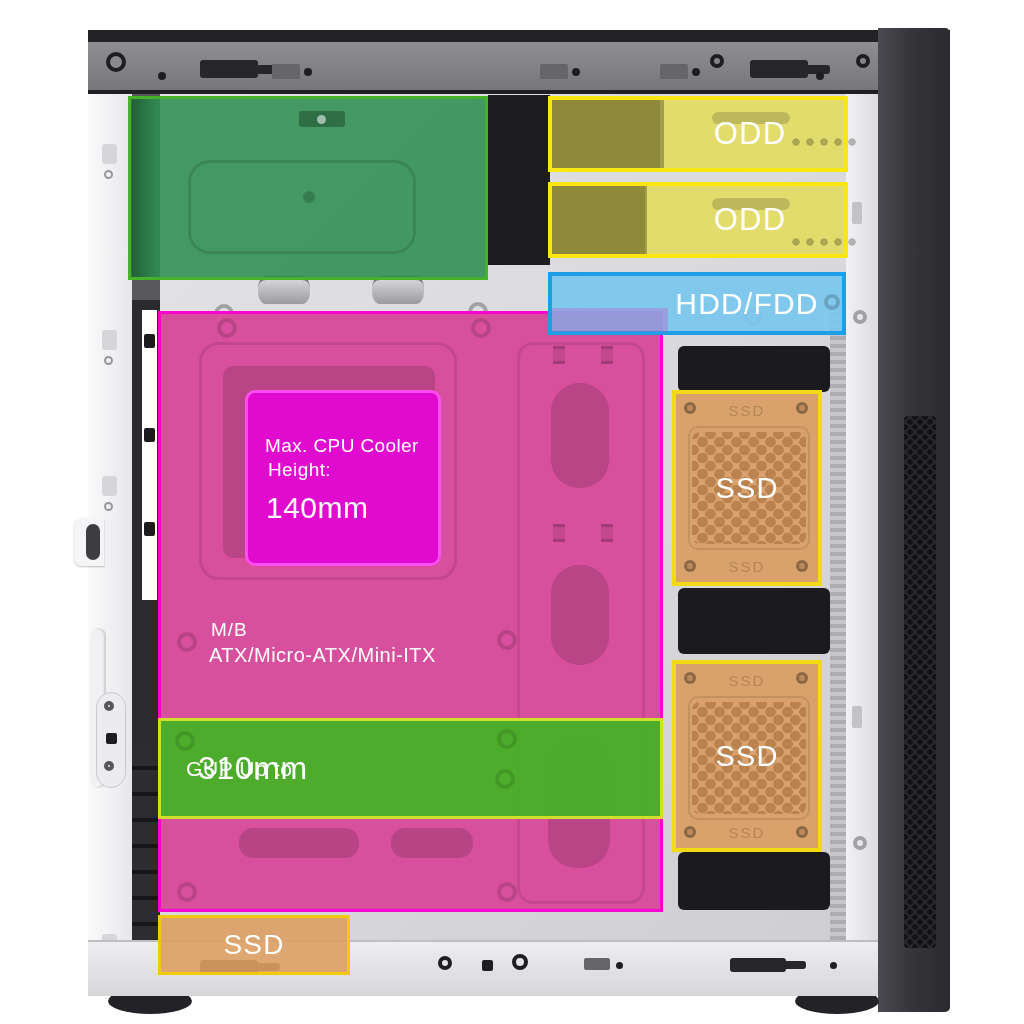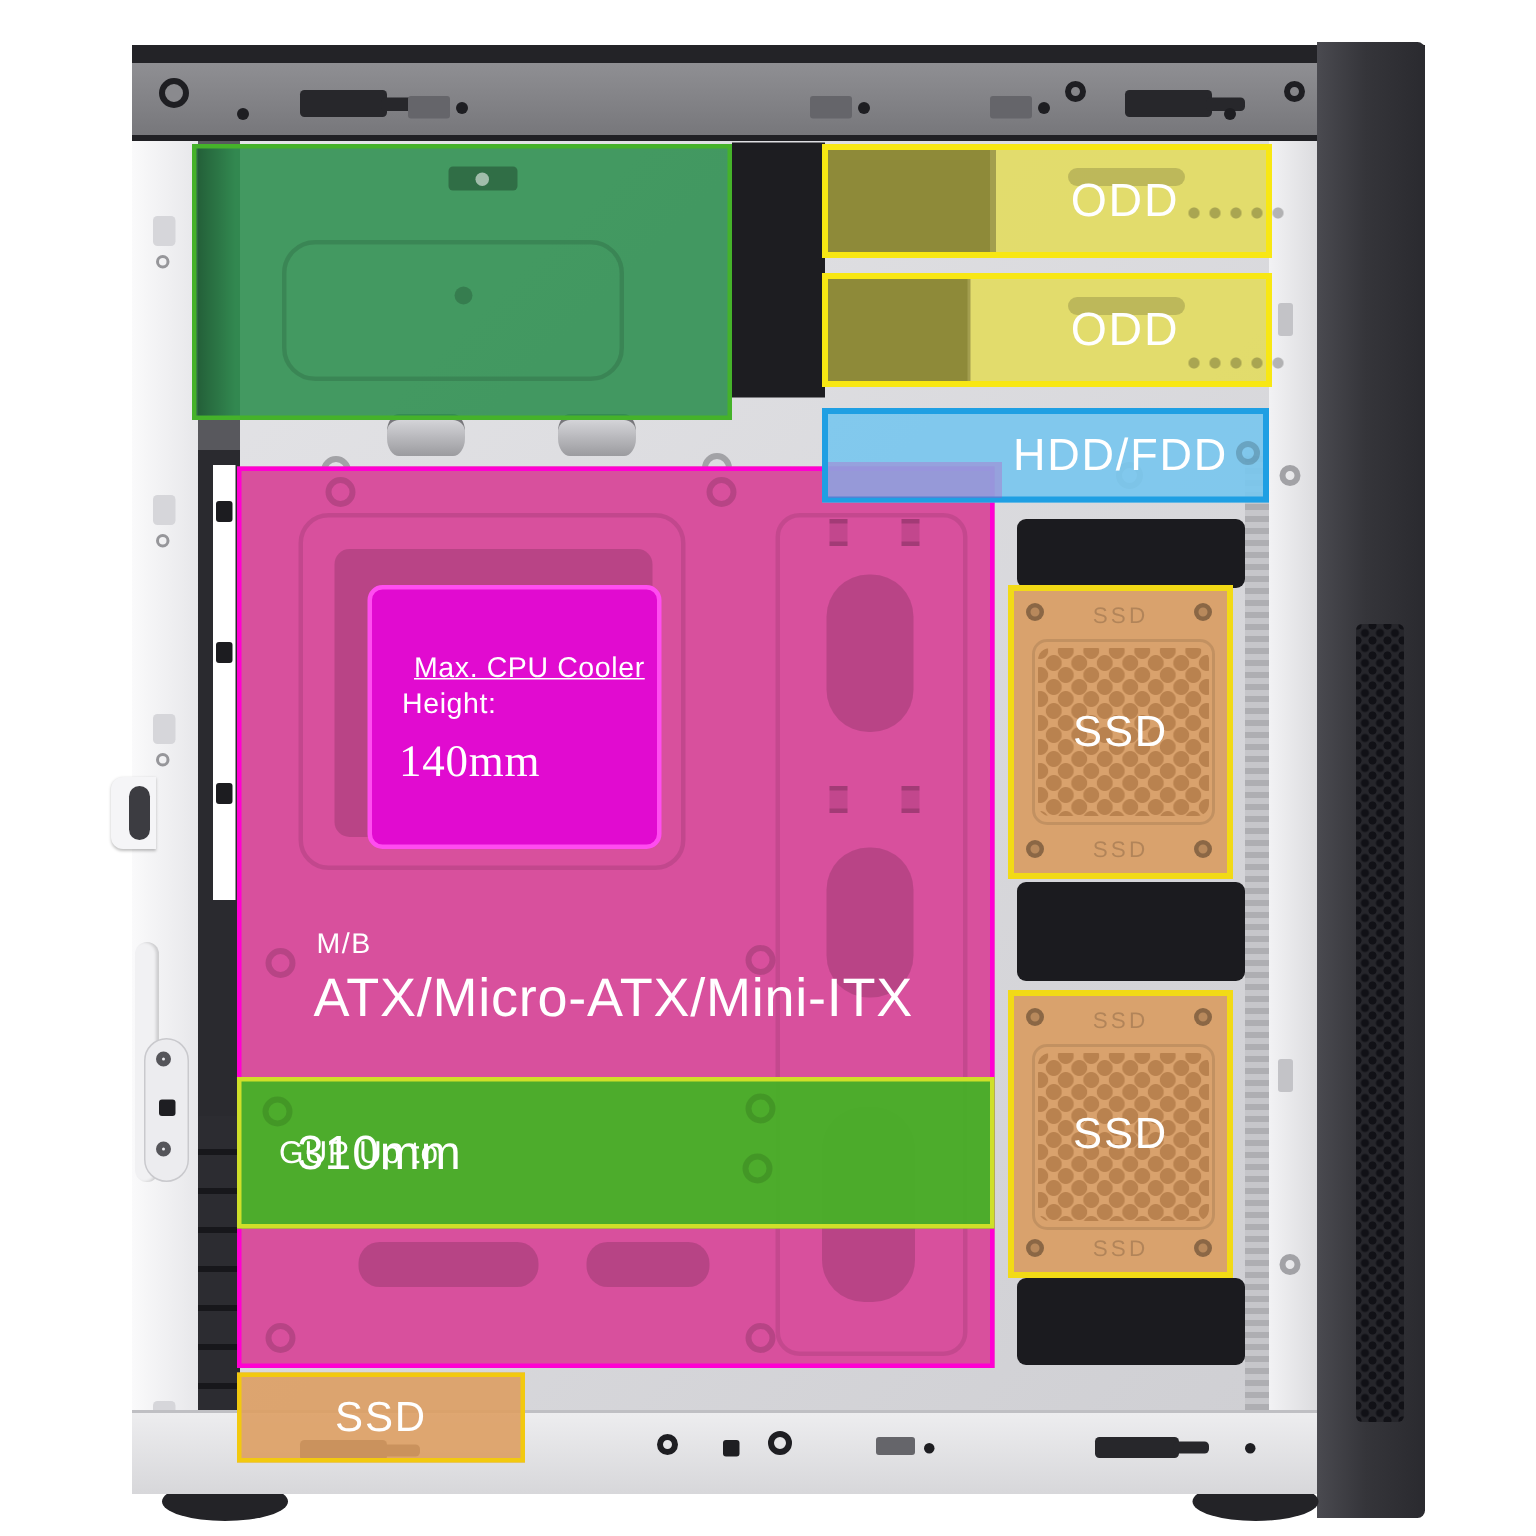--- a/index.html
+++ b/index.html
@@ -89,26 +89,26 @@
 
   .mb{left:158px;top:311px;width:505px;height:601px;background:#d8509d;border:3px solid #ff00d2;}
   .mb .cpu-outer{left:38px;top:28px;width:258px;height:238px;border:3px solid rgba(0,0,0,.10);border-radius:20px;}
   .mb .cpu-inner{left:62px;top:52px;width:212px;height:192px;background:rgba(0,0,0,.14);border-radius:10px;}
   .mb .channel{left:356px;top:28px;width:128px;height:562px;border:3px solid rgba(0,0,0,.09);border-radius:16px;}
   .mb .cap{background:rgba(0,0,0,.14);border-radius:28px;}
   .mb .hclip{width:12px;height:18px;border:3px solid rgba(0,0,0,.16);border-left:none;border-right:none;background:rgba(0,0,0,.10);}
   .mb .mring{border-radius:50%;border:4px solid rgba(0,0,0,.15);width:20px;height:20px;}
   .mb .bslot{background:rgba(0,0,0,.15);border-radius:14px;height:30px;top:514px;}
   .mb-type{left:50px;top:305px;font-size:19px;color:#fff;letter-spacing:1px;}
-  .mb-label{left:48px;top:330px;font-size:36px;color:#fff;letter-spacing:.5px;white-space:nowrap;}
+  .mb-label{left:48px;top:330px;font-size:20px;color:#fff;letter-spacing:.5px;white-space:nowrap;}
 
   .cpu{left:245px;top:390px;width:196px;height:176px;background:#e10bd0;border:3px solid #ff4df0;border-radius:10px;z-index:6;color:#fff;}
-  .cpu .l1{left:28px;top:42px;font-size:19px;letter-spacing:.4px;text-decoration:underline;}
+  .cpu .l1{left:17px;top:42px;font-size:19px;letter-spacing:.4px;}
   .cpu .l2{left:20px;top:66px;font-size:19px;letter-spacing:.4px;}
-  .cpu .val{left:18px;top:98px;font-size:30px;letter-spacing:.5px;font-family:Liberation Serif, serif;}
+  .cpu .val{left:18px;top:98px;font-size:30px;letter-spacing:.5px;}
 
   .gpu{left:158px;top:718px;width:505px;height:101px;background:rgba(70,177,38,.95);border:3px solid #cfe029;z-index:6;
        display:flex;align-items:center;color:#fff;padding-left:25px;}
   .gpu .pre{position:static;font-size:21px;letter-spacing:.6px;}
   .gpu .val{position:static;font-size:32px;letter-spacing:.6px;margin-left:12px;}
   .gpu .mring{border-radius:50%;border:4px solid rgba(0,0,0,.12);width:20px;height:20px;}
 
   .ssdplate{background:#d9a26d;border:4px solid #f2da16;font-size:29px;z-index:5;}
   .ssd1{left:672px;top:390px;width:150px;height:196px;}
   .ssd2{left:672px;top:660px;width:150px;height:192px;}

